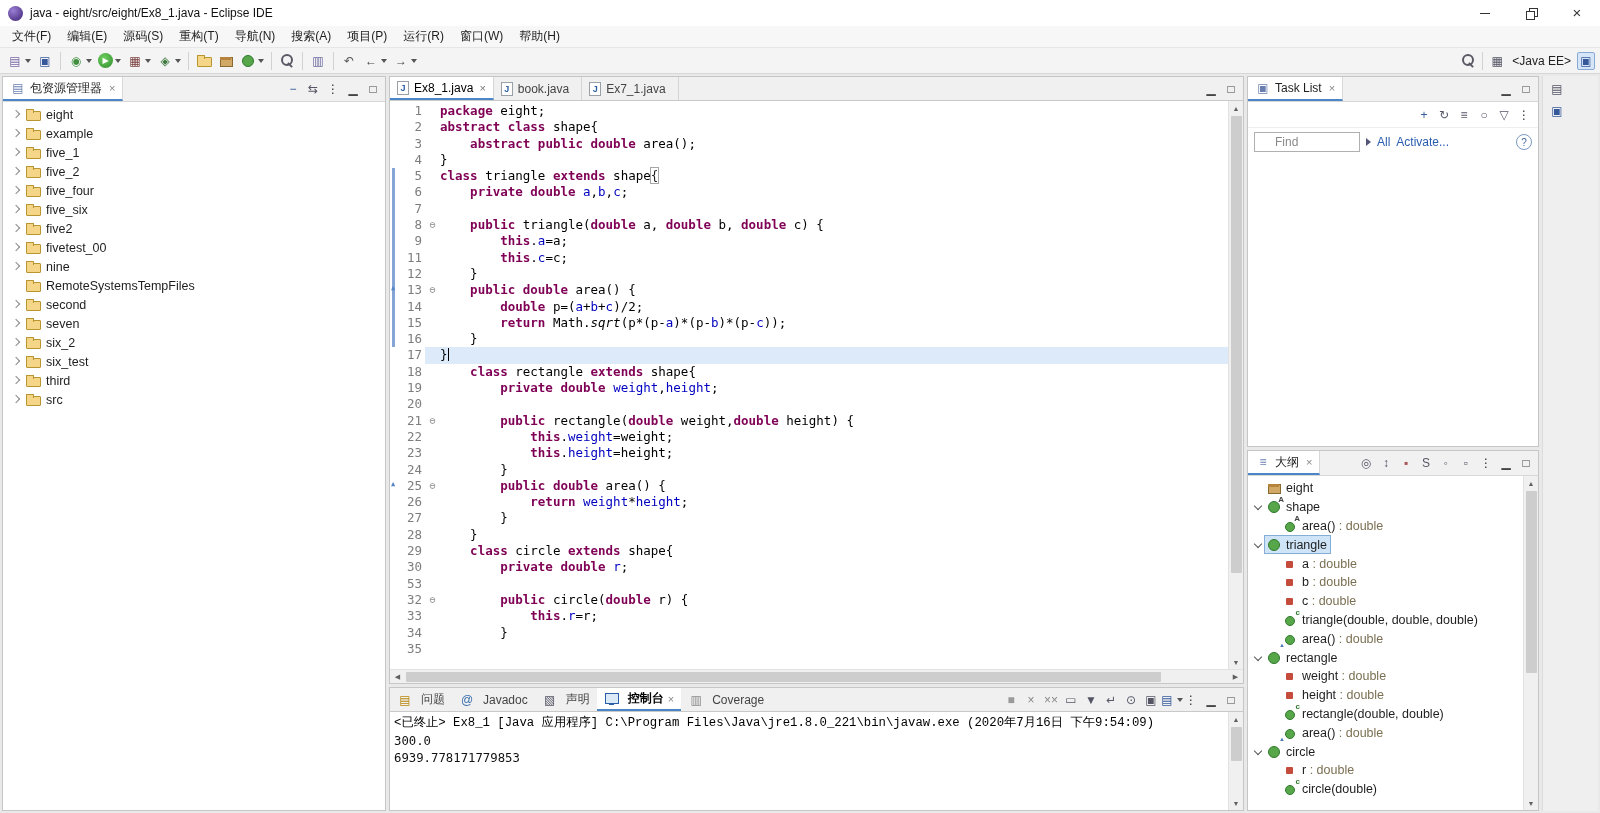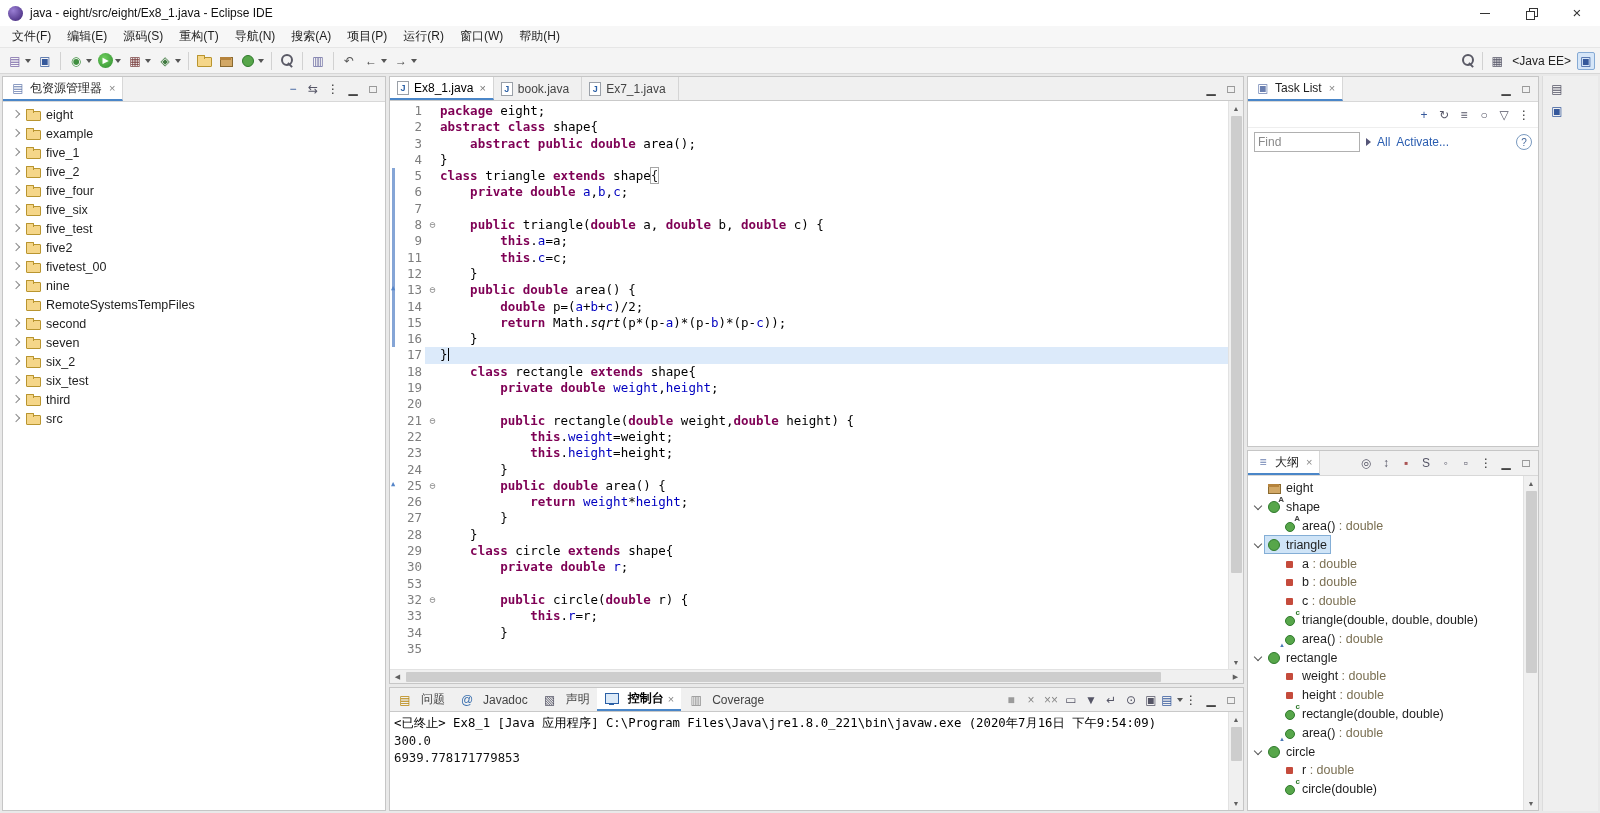--- a/index.html
+++ b/index.html
@@ -107,28 +107,28 @@
 
 
 .console{flex:1;}
 .ctabs{height:24px;background:#f0f0f0;border-bottom:1px solid #c9c9c9;display:flex;align-items:stretch;flex:none;}
 .ctab{display:flex;align-items:center;padding:0 7px;color:#444;white-space:nowrap;}
 .ctab.active{background:#fff;font-weight:bold;color:#000;border-bottom:2px solid #4a86c8;}
 .ctab .vtl{margin-left:8px;}
 .ctab.active .x{margin-left:4px;color:#888;font-size:11px;font-weight:normal;}
 .console-body{flex:1;display:flex;min-height:0;}
 .cbt{flex:1;overflow:hidden;padding:2px 4px;font-family:"DejaVu Sans Mono","Liberation Mono",monospace;font-size:12.3px;}
-.cstatus{height:19px;line-height:19px;white-space:nowrap;color:#000;}
+.cstatus{height:19px;line-height:19px;white-space:nowrap;color:#000;font-family:Liberation Mono, monospace;}
 .cout{height:17px;line-height:17px;white-space:nowrap;color:#111;}
 
 
 .tasklist{height:371px;flex:none;}
 .tl-toolbar{height:26px;display:flex;align-items:center;justify-content:flex-end;padding-right:4px;border-bottom:1px solid #eee;flex:none;}
 .tl-find{display:flex;align-items:center;padding:4px 6px;gap:6px;flex:none;}
-.find-input{width:106px;height:20px;border:1px solid #b0b0b0;padding:0 3px;font-size:12px;font-family:inherit;color:#0f172a;}
+.find-input{width:106px;height:20px;border:1px solid #b0b0b0;padding:0 20px;font-size:12px;font-family:inherit;color:#0f172a;}
 .find-input::placeholder{color:#8a8a8a;}
 .find-arrow{width:0;height:0;border-top:4px solid transparent;border-bottom:4px solid transparent;border-left:5px solid #557;}
 .tl-link{color:#2a5db0;white-space:nowrap;}
 .help-btn{margin-left:auto;width:16px;height:16px;border:1px solid #7a9ac0;border-radius:50%;color:#46699c;display:flex;align-items:center;justify-content:center;font-size:10px;}
 .tl-empty{flex:1;}
 
 
 .outline{flex:1;}
 .outline-body{flex:1;display:flex;min-height:0;}
 .olist{flex:1;overflow:hidden;padding-top:3px;}
@@ -302,25 +302,20 @@
           </div>
           <div class="trow">
             <span class="chev"></span>
             <span class="ic ic-folder"></span>
             <span class="tlabel">five_four</span>
           </div>
           <div class="trow">
             <span class="chev"></span>
             <span class="ic ic-folder"></span>
             <span class="tlabel">five_six</span>
-          </div>
-          <div class="trow">
-            <span class="chev"></span>
-            <span class="ic ic-folder"></span>
-            <span class="tlabel">five_test</span>
           </div>
           <div class="trow">
             <span class="chev"></span>
             <span class="ic ic-folder"></span>
             <span class="tlabel">five2</span>
           </div>
           <div class="trow">
             <span class="chev"></span>
             <span class="ic ic-folder"></span>
             <span class="tlabel">fivetest_00</span>

